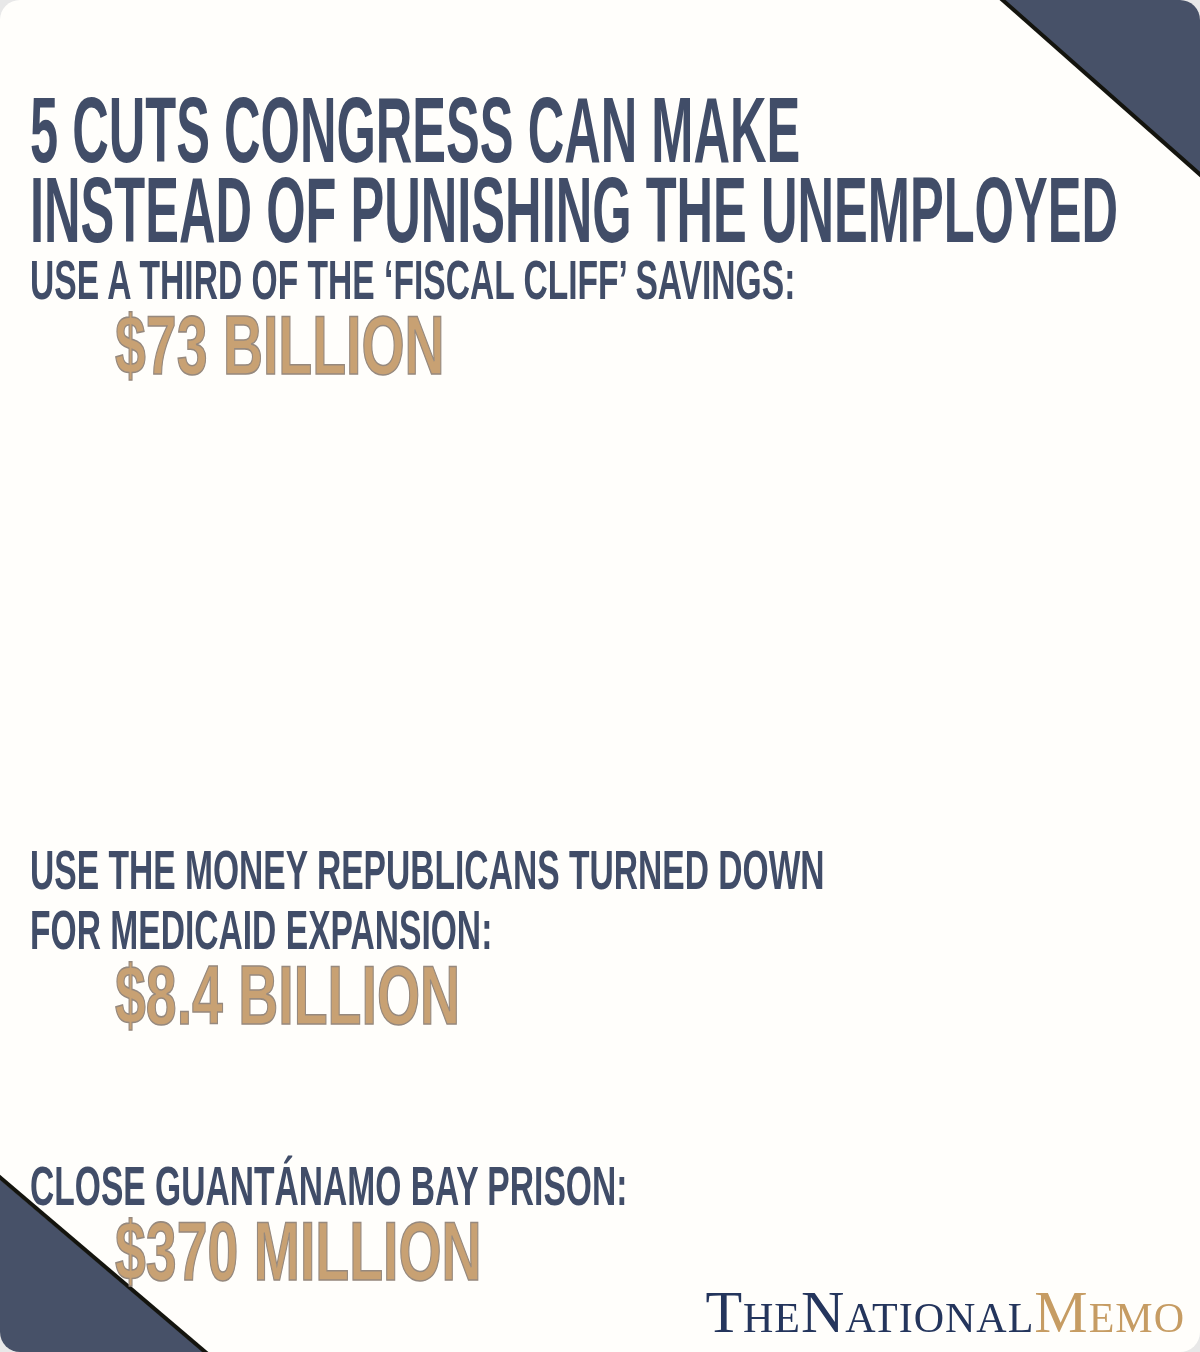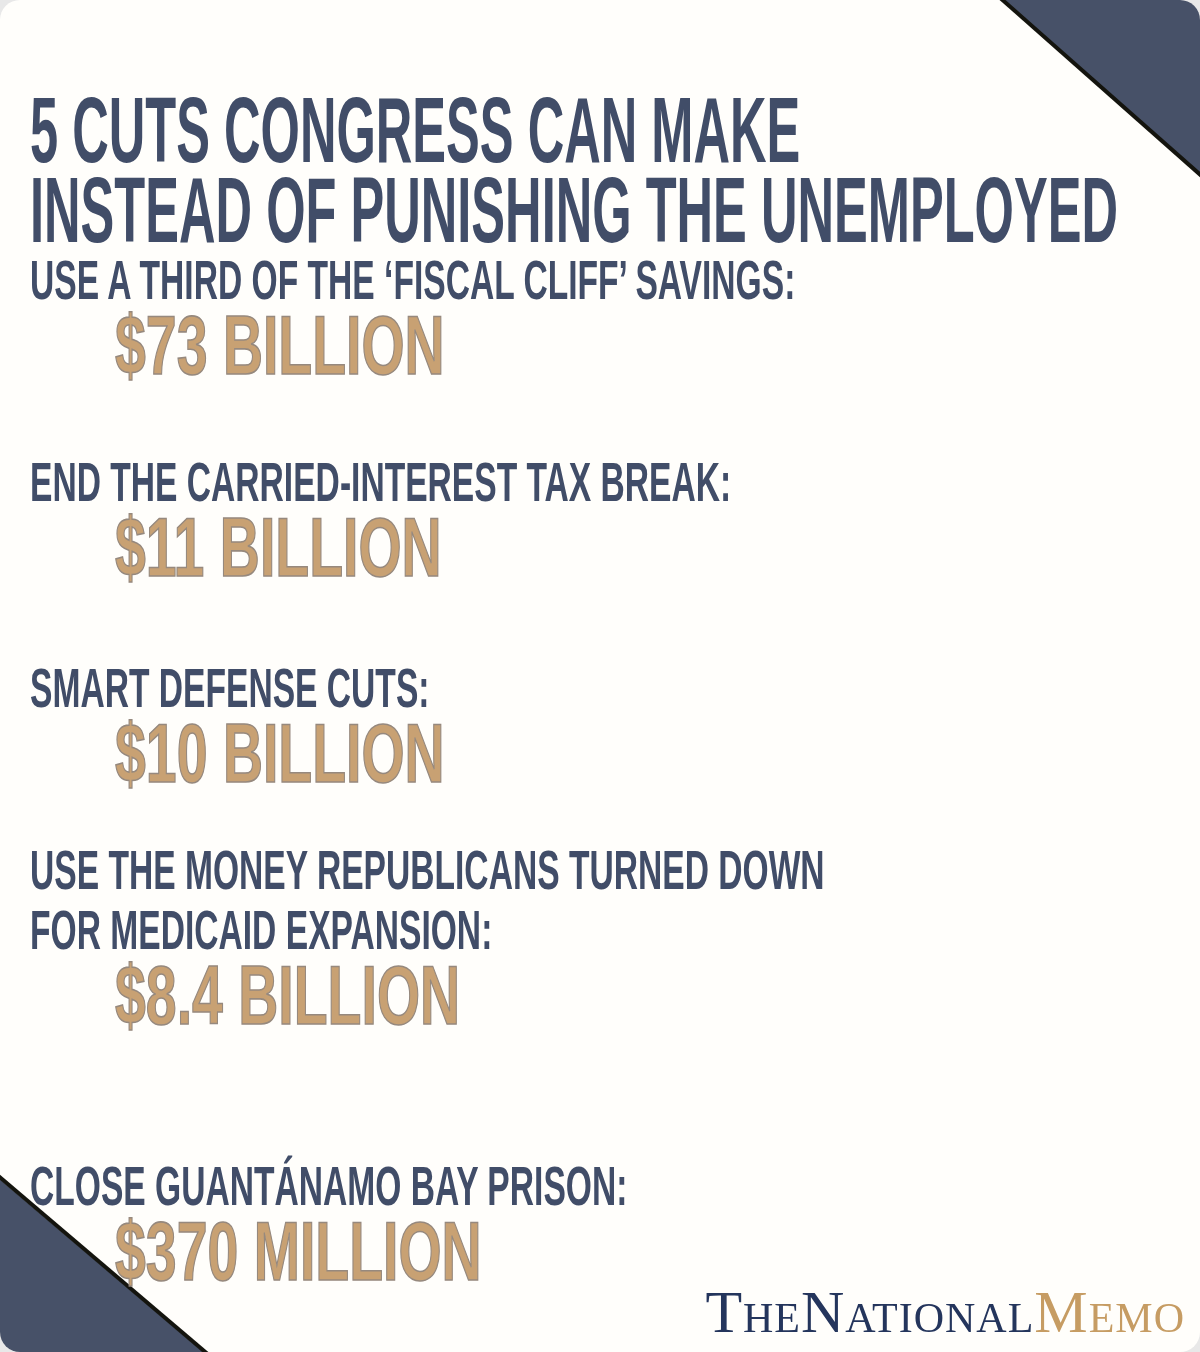--- a/index.html
+++ b/index.html
@@ -82,29 +82,21 @@
   </svg>
 
   <h1 class="headline">5 CUTS CONGRESS CAN MAKE
 INSTEAD OF PUNISHING THE UNEMPLOYED</h1>
 
   <div class="item item-0">
     <div class="cut-label">USE A THIRD OF THE ‘FISCAL CLIFF’ SAVINGS:</div>
     <div class="cut-amount">$73 BILLION</div>
   </div>
 
-  <div class="item item-1">
-    <div class="cut-label">END THE CARRIED-INTEREST TAX BREAK:</div>
-    <div class="cut-amount">$11 BILLION</div>
-  </div>
 
-  <div class="item item-2">
-    <div class="cut-label">SMART DEFENSE CUTS:</div>
-    <div class="cut-amount">$10 BILLION</div>
-  </div>
 
   <div class="item item-3">
     <div class="cut-label">USE THE MONEY REPUBLICANS TURNED DOWN
 FOR MEDICAID EXPANSION:</div>
     <div class="cut-amount">$8.4 BILLION</div>
   </div>
 
   <div class="item item-4">
     <div class="cut-label">CLOSE GUANTÁNAMO BAY PRISON:</div>
     <div class="cut-amount">$370 MILLION</div>

